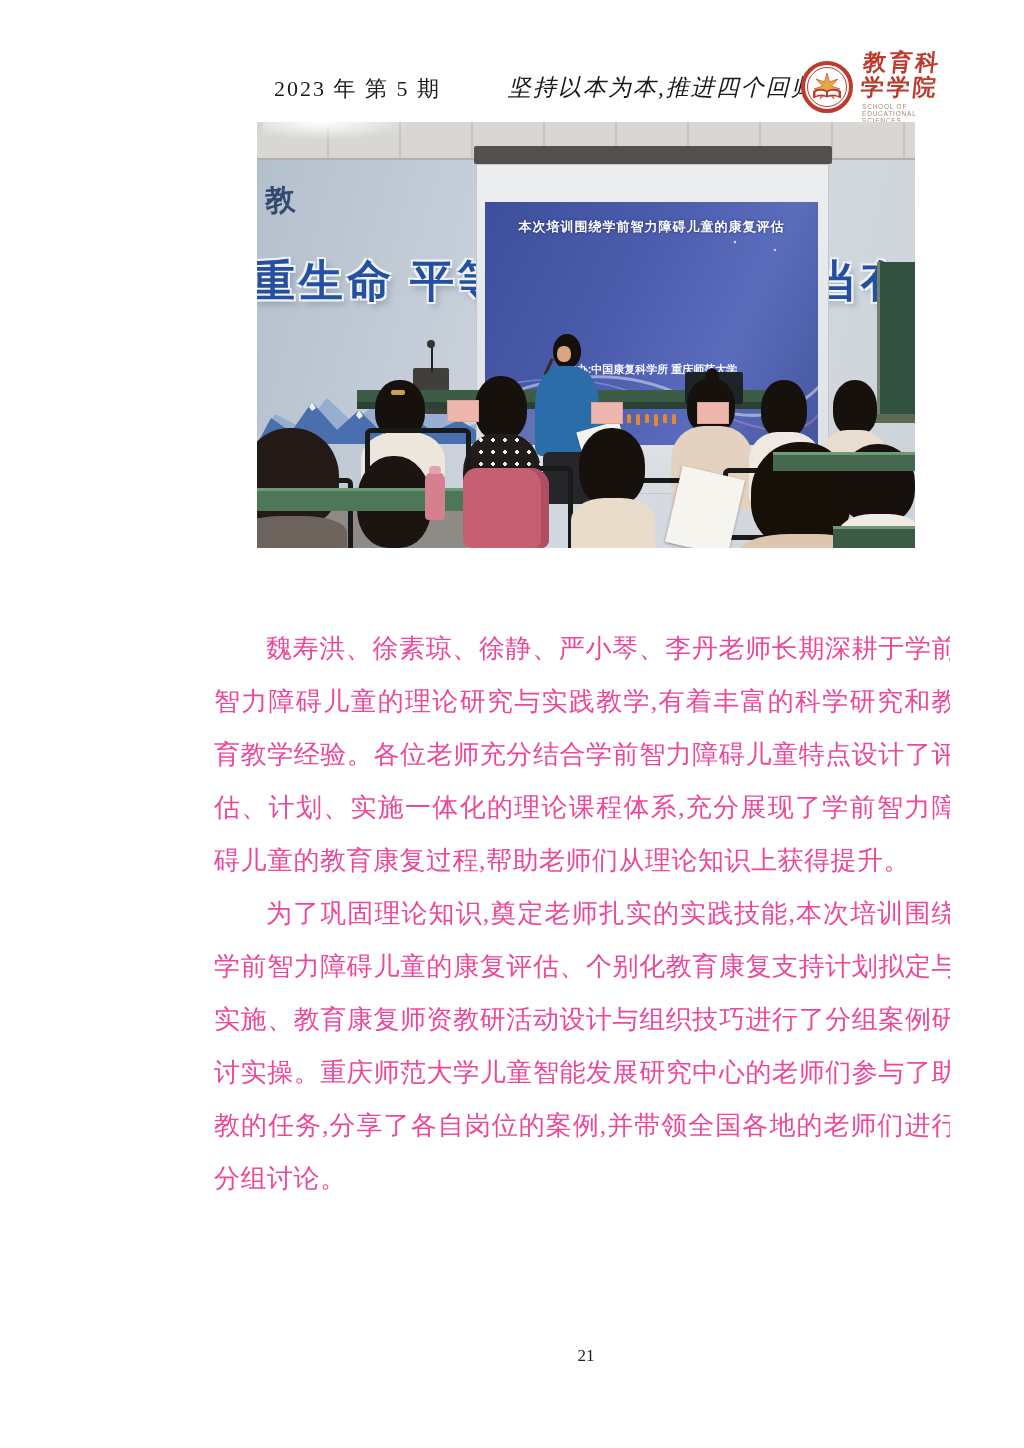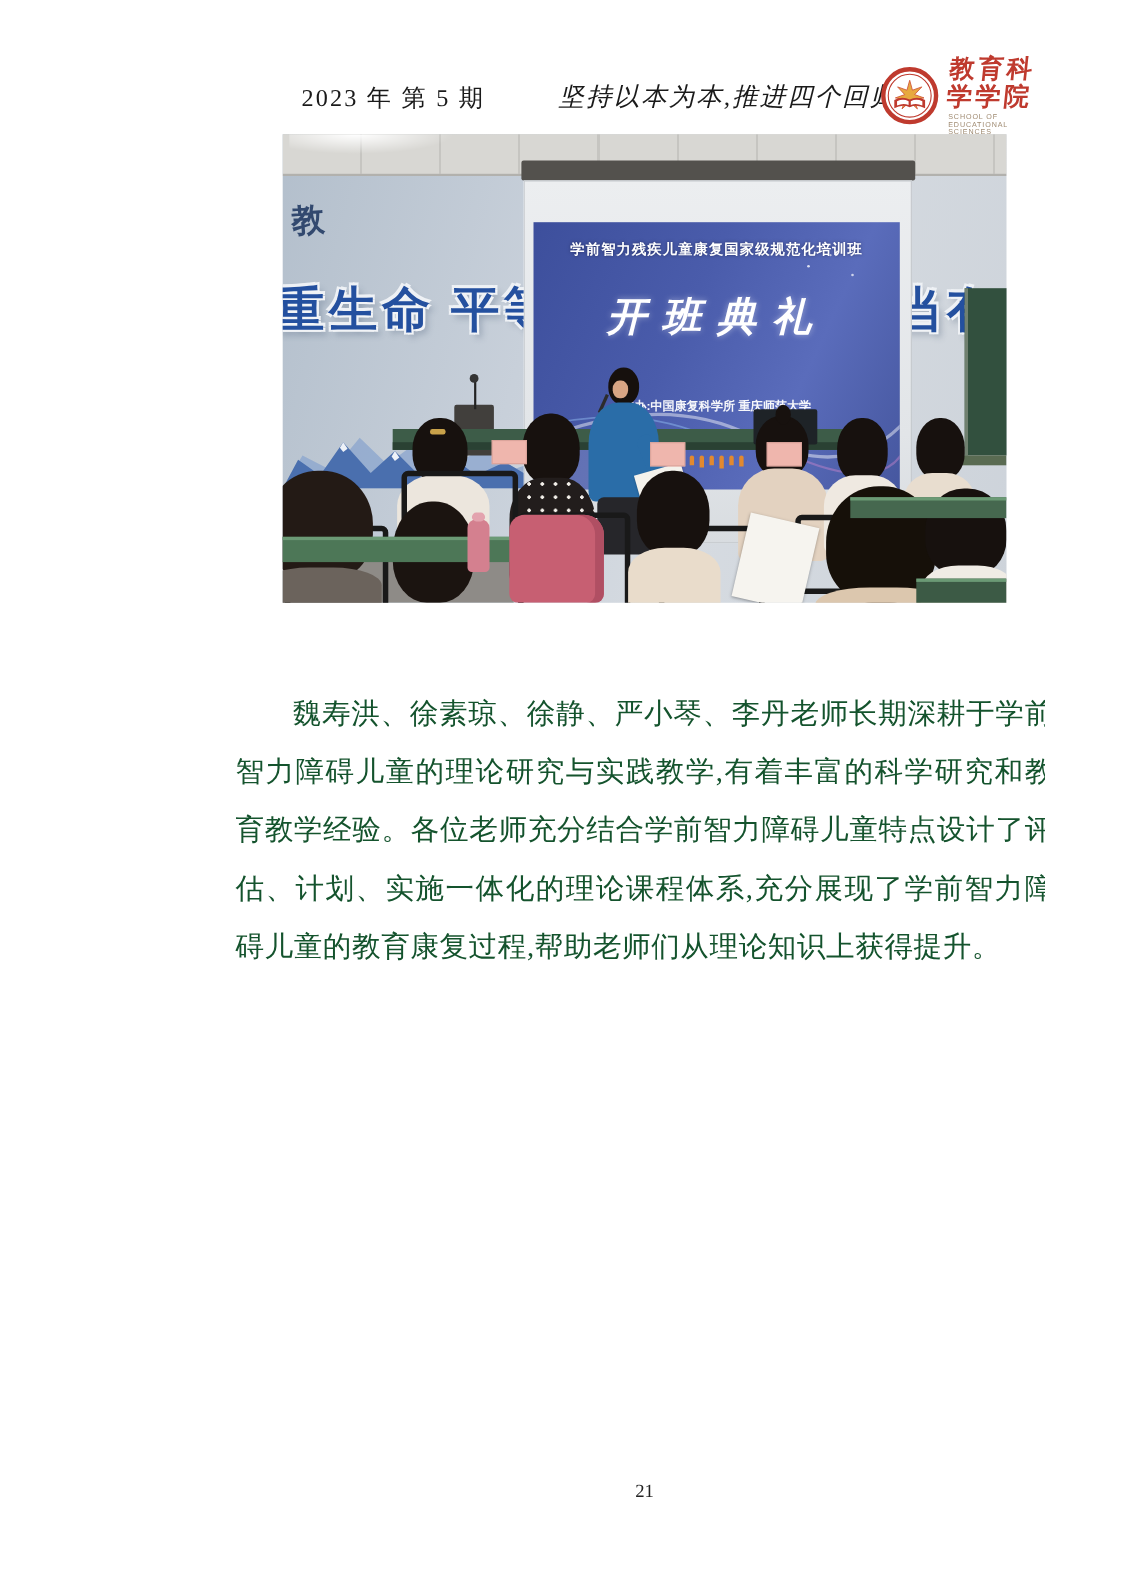--- a/index.html
+++ b/index.html
@@ -82,21 +82,21 @@
   .bottle{position:absolute;left:168px;top:350px;width:20px;height:48px;background:#d4808f;border-radius:8px 8px 4px 4px;z-index:8;}
   .bottle:before{content:"";position:absolute;left:4px;top:-6px;width:12px;height:8px;background:#e3a3ae;border-radius:4px;}
   .jacket{position:absolute;left:206px;top:346px;width:86px;height:80px;background:#c75f72;border-radius:14px 18px 8px 8px;z-index:8;
           box-shadow:inset -8px 0 0 #b04f63;}
   .paper-held{position:absolute;left:416px;top:350px;width:64px;height:78px;background:#f6f4ef;transform:rotate(13deg);z-index:9;
               box-shadow:0 1px 3px rgba(0,0,0,.35);}
 
   
   .caption{position:absolute;left:0;top:566px;width:1024px;text-align:center;font-size:24px;letter-spacing:1px;color:#111;}
   .para{position:absolute;left:140px;width:744px;margin:0;font-size:26px;line-height:53px;letter-spacing:.5px;
-        text-align:justify;text-justify:inter-character;text-indent:2em;color:#14532d;}
+        text-align:justify;text-justify:inter-character;text-indent:2em;color:#ec4899;}
   .para1{top:622px;}
   .para2{top:887px;}
   .pageno{position:absolute;left:0;top:1346px;width:1024px;text-align:center;font-size:17px;color:#222;}
 </style>
 </head>
 <body>
 
 <div class="page">
 
   <div class="hdr-issue">2023 年 第 5 期</div>
@@ -138,22 +138,21 @@
         <svg class="streaks" viewBox="0 0 333 243" preserveAspectRatio="none">
           <path d="M-10,205 Q110,150 200,195 T343,175" stroke="#ffffff" stroke-width="3" fill="none" opacity="0.45"></path>
           <path d="M-10,225 Q130,165 230,210 T343,190" stroke="#d98ad0" stroke-width="2" fill="none" opacity="0.4"></path>
           <path d="M-10,190 Q90,160 170,200" stroke="#9fd0ff" stroke-width="1.5" fill="none" opacity="0.4"></path>
           <ellipse cx="40" cy="225" rx="70" ry="22" fill="#ffffff" opacity="0.15"></ellipse>
           <circle cx="250" cy="40" r="1.2" fill="#fff" opacity=".8"></circle>
             <circle cx="270" cy="30" r="1" fill="#fff" opacity=".7"></circle>
           <circle cx="235" cy="25" r="1" fill="#fff" opacity=".6"></circle>
             <circle cx="290" cy="48" r="1.2" fill="#fff" opacity=".7"></circle>
         </svg>
-        <div class="slide-title">学前智力残疾儿童康复国家级规范化培训班</div>
-        <div class="slide-heading">开班典礼</div>
+        <div class="slide-title">本次培训围绕学前智力障碍儿童的康复评估</div>
         <div class="slide-organizer">主办:中国康复科学所  重庆师范大学</div>
         <div class="slide-date">2023年9月3日</div>
         <div class="slide-figures">
           <span class="fig"></span>
             <span class="fig" style="height:11px"></span>
             <span class="fig"></span>
           <span class="fig" style="height:12px"></span>
             <span class="fig"></span>
             <span class="fig" style="height:10px"></span>
         </div>
@@ -236,15 +235,16 @@
 
     <div class="strip" style="left:-4px;top:366px;width:246px;height:20px;"></div>
     <div class="strip" style="left:516px;top:330px;width:142px;height:16px;background:#46684f;"></div>
     <div class="strip" style="left:576px;top:404px;width:82px;height:22px;background:#3c5a45;"></div>
     <div class="bottle"></div>
     <div class="jacket"></div>
     <div class="paper-held"></div>
   </div>
 
   <p class="para para1">魏寿洪、徐素琼、徐静、严小琴、李丹老师长期深耕于学前智力障碍儿童的理论研究与实践教学,有着丰富的科学研究和教育教学经验。各位老师充分结合学前智力障碍儿童特点设计了评估、计划、实施一体化的理论课程体系,充分展现了学前智力障碍儿童的教育康复过程,帮助老师们从理论知识上获得提升。</p>
+  <p class="para para2">为了巩固理论知识,奠定老师扎实的实践技能,本次培训围绕学前智力障碍儿童的康复评估、个别化教育康复支持计划拟定与实施、教育康复师资教研活动设计与组织技巧进行了分组案例研讨实操。重庆师范大学儿童智能发展研究中心的老师们参与了助教的任务,分享了各自岗位的案例,并带领全国各地的老师们进行分组讨论。</p>
 
   <div class="pageno">21</div>
 </div>
 
 </body></html>

